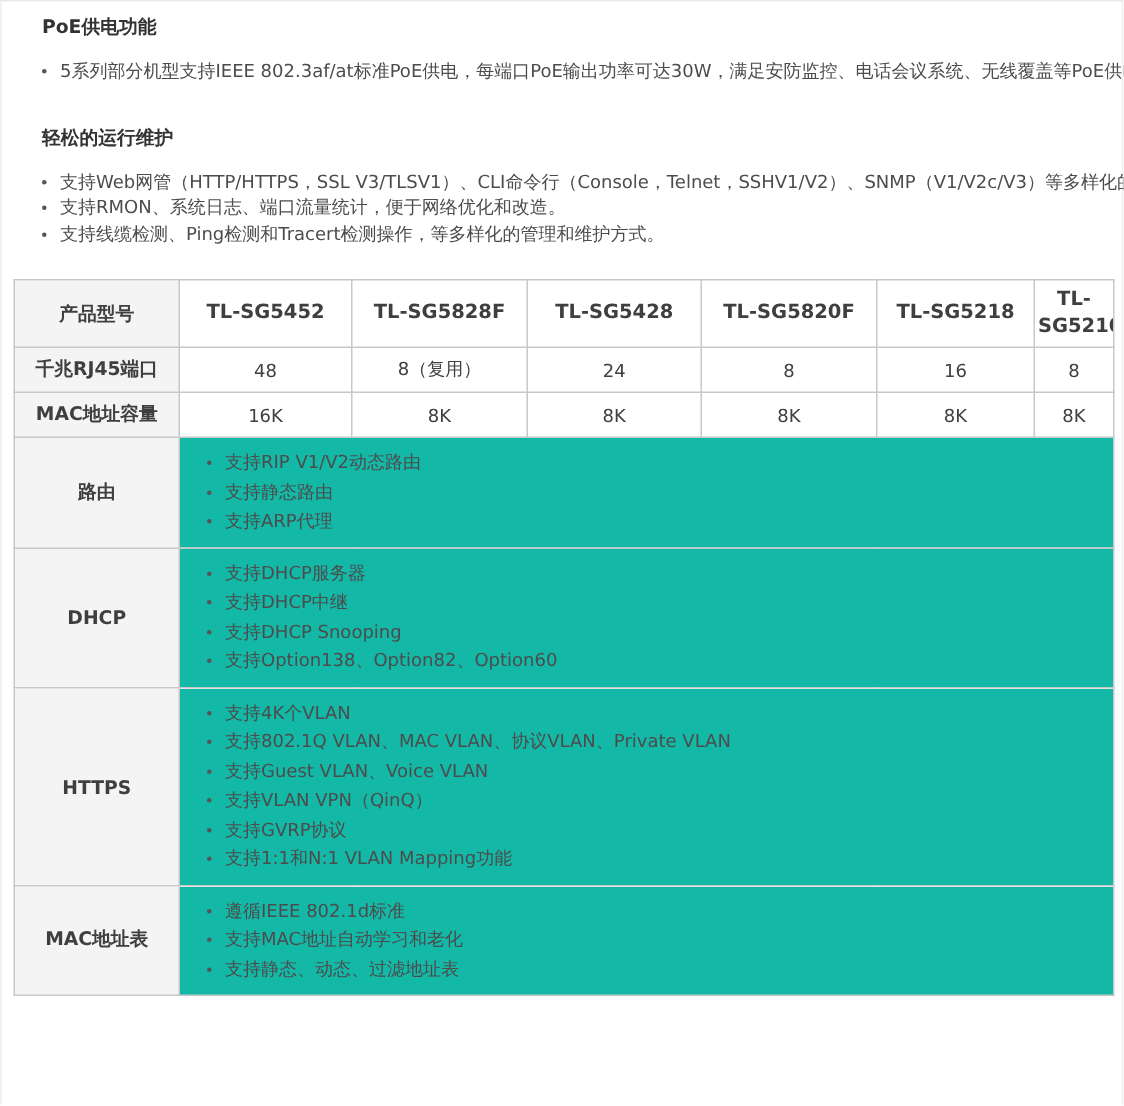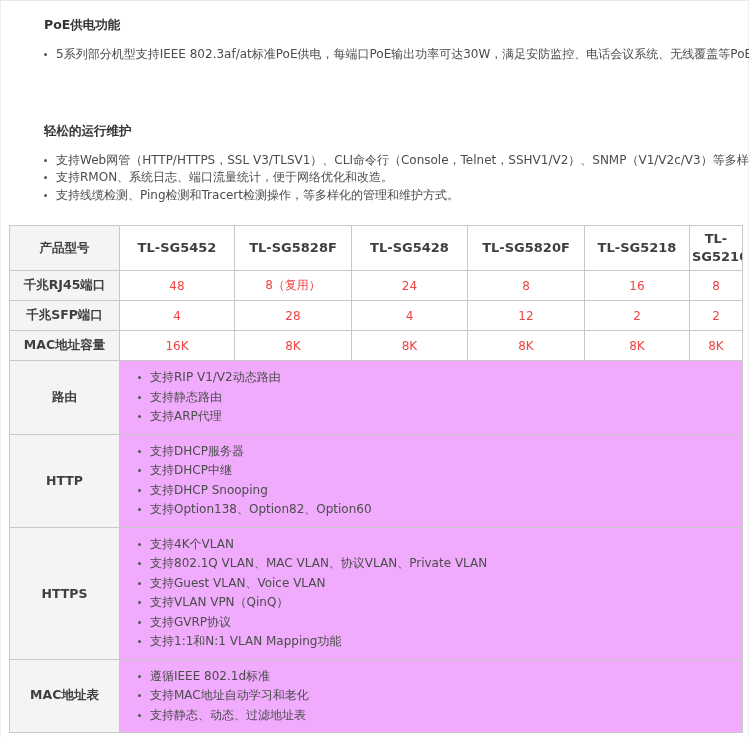--- a/index.html
+++ b/index.html
@@ -17,21 +17,21 @@
   .page {
     box-sizing: border-box;
     width: 749px;
     height: 737px;
     border-top: 1px solid #e9e9e9;
     border-left: 1px solid #efefef;
     border-right: 1px solid #efefef;
     padding: 0 8px;
   }
   
-  .text-section { margin: 16px; }
+  .text-section { margin: 0; }
   .section-heading {
     font-size: 12.5px;
     font-weight: bold;
     color: #333333;
     padding-left: 19px;
     line-height: 16px;
   }
   .text-section:first-child .section-heading { margin-top: 9px; }
   .bullet-list {
     margin: 13px 0 0 0;
@@ -83,27 +83,27 @@
     background: #f4f4f4;
     font-weight: bold;
     font-size: 12.5px;
     color: #3f3f3f;
     padding: 2px 4px;
     margin-top: 40px;
   }
   table.spec td.value-cell {
     height: 30px;
     font-size: 12px;
-    color: #ef4444;
+    color: #404040;
     background: #ffffff;
   }
   table.spec td.feature-cell {
     text-align: left;
     padding: 7px 10px 7px 17px;
-    background: #f0abfc;
+    background: #14b8a6;
   }
   .feature-list {
     margin: 0;
     padding: 0 0 0 13px;
     list-style: none;
   }
   .feature-list li {
     position: relative;
     font-size: 12px;
     line-height: 19.5px;
@@ -168,49 +168,40 @@
           <tr>
             <td class="label-cell">千兆RJ45端口</td>
             <td class="value-cell">48</td>
             <td class="value-cell">8（复用）</td>
             <td class="value-cell">24</td>
             <td class="value-cell">8</td>
             <td class="value-cell">16</td>
             <td class="value-cell">8</td>
           </tr>
           <tr>
-            <td class="label-cell">千兆SFP端口</td>
-            <td class="value-cell">4</td>
-            <td class="value-cell">28</td>
-            <td class="value-cell">4</td>
-            <td class="value-cell">12</td>
-            <td class="value-cell">2</td>
-            <td class="value-cell">2</td>
-          </tr>
-          <tr>
             <td class="label-cell">MAC地址容量</td>
             <td class="value-cell">16K</td>
             <td class="value-cell">8K</td>
             <td class="value-cell">8K</td>
             <td class="value-cell">8K</td>
             <td class="value-cell">8K</td>
             <td class="value-cell">8K</td>
           </tr>
           <tr>
             <td class="label-cell">路由</td>
             <td class="feature-cell" colspan="6">
               <ul class="feature-list">
                 <li>支持RIP V1/V2动态路由</li>
                 <li>支持静态路由</li>
                 <li>支持ARP代理</li>
               </ul>
             </td>
           </tr>
           <tr>
-            <td class="label-cell">HTTP</td>
+            <td class="label-cell">DHCP</td>
             <td class="feature-cell" colspan="6">
               <ul class="feature-list">
                 <li>支持DHCP服务器</li>
                 <li>支持DHCP中继</li>
                 <li>支持DHCP Snooping</li>
                 <li>支持Option138、Option82、Option60</li>
               </ul>
             </td>
           </tr>
           <tr>

